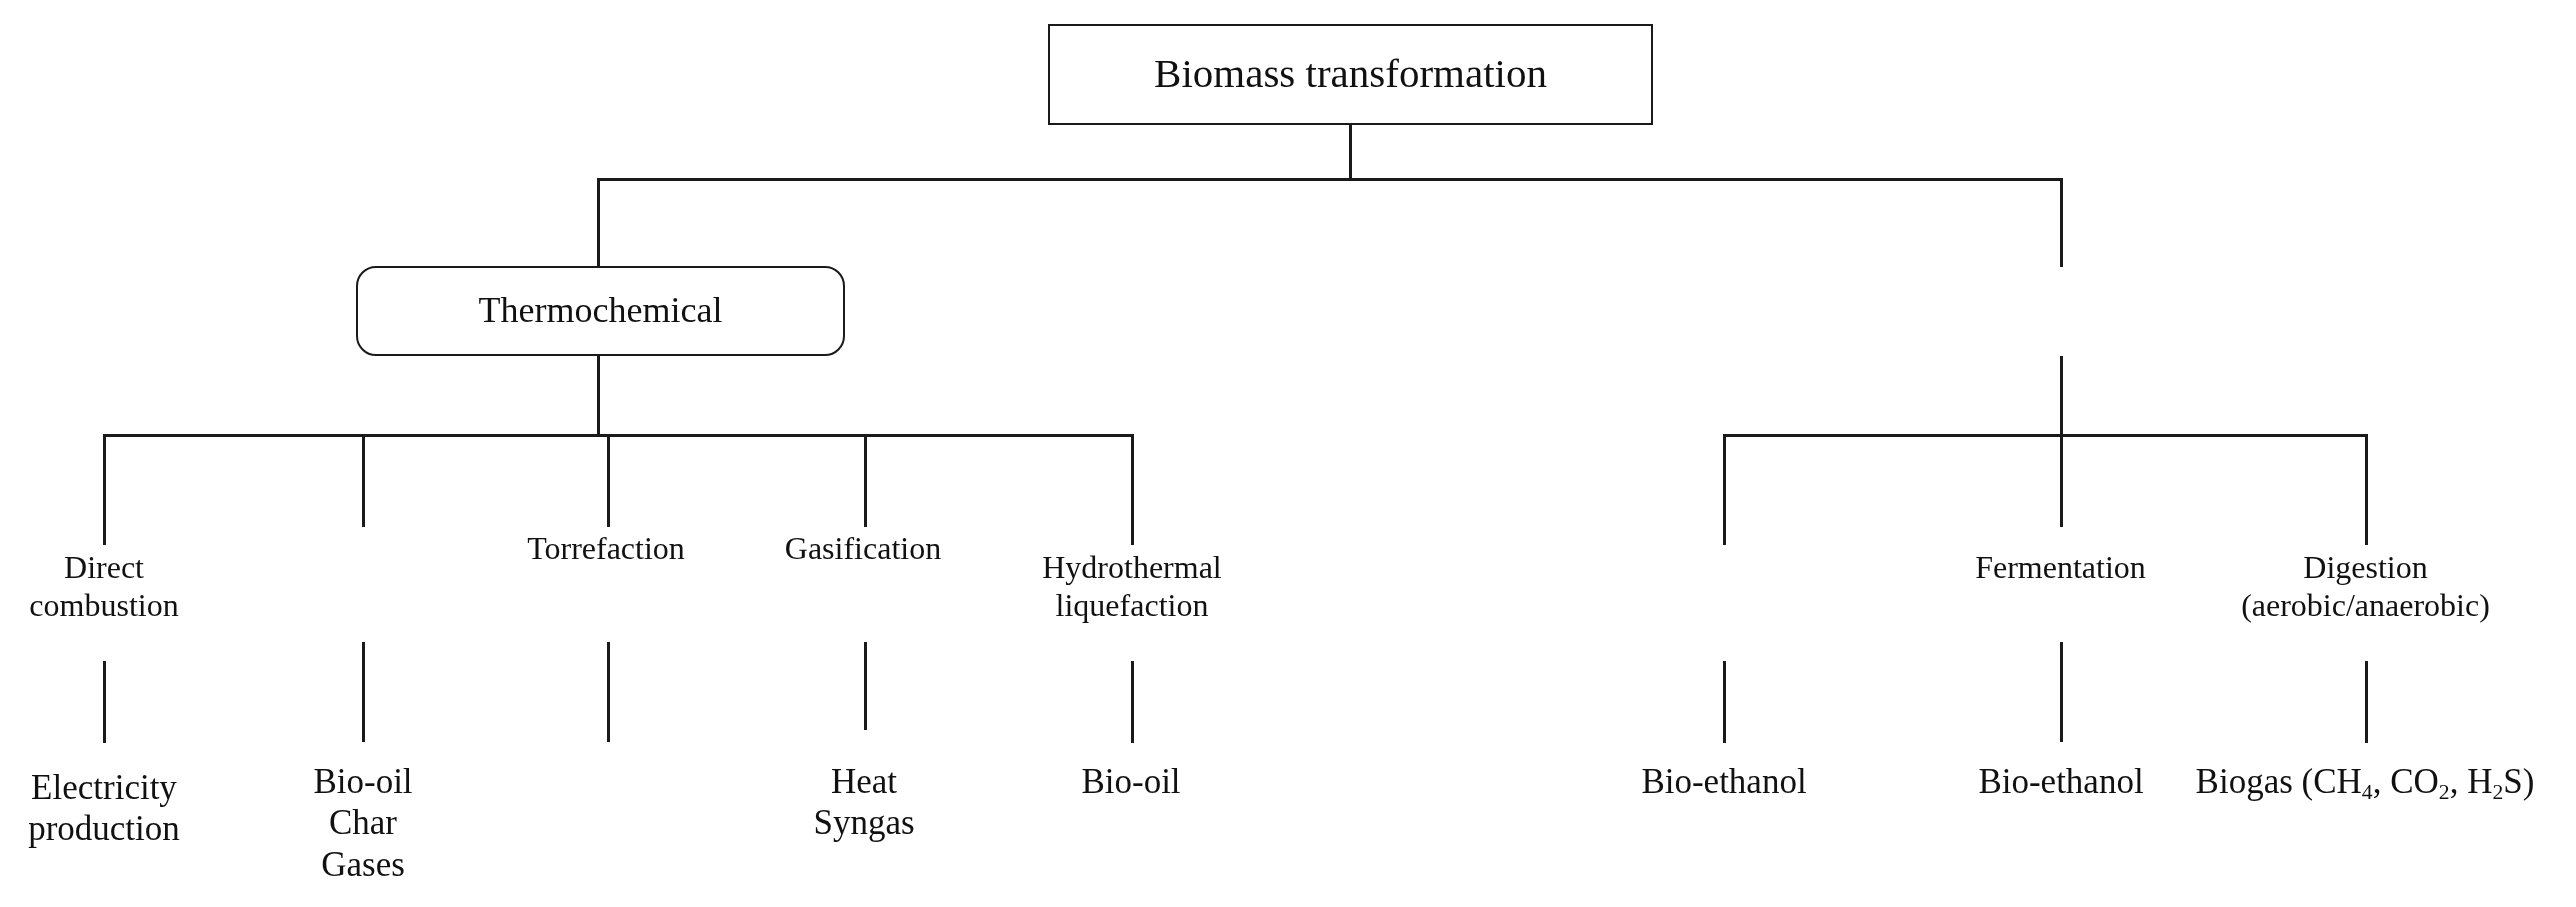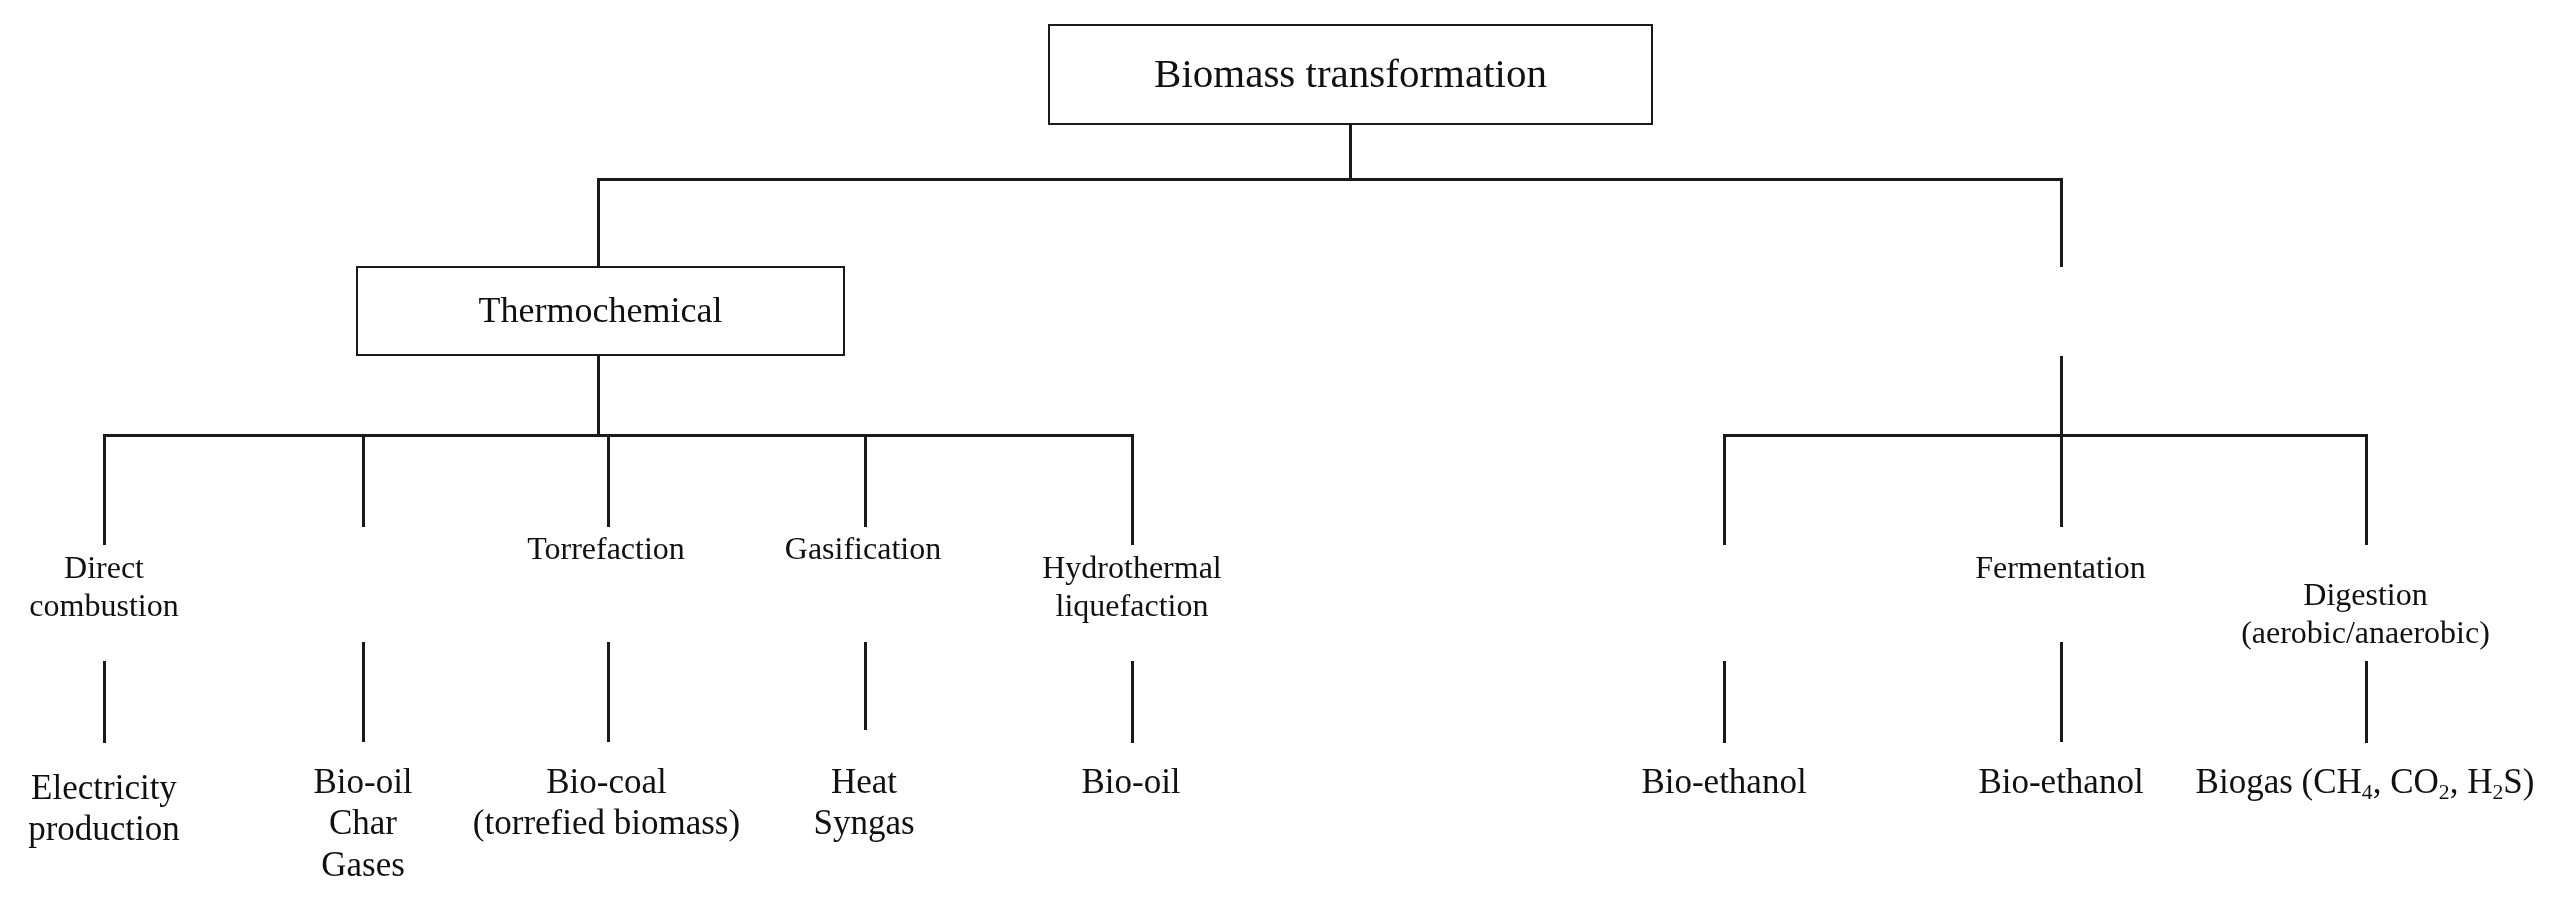--- a/index.html
+++ b/index.html
@@ -28,20 +28,21 @@
     line-height: 1.1;
   }
   .node-box span { display: block; }
   #root-box {
     left: 1048px; top: 23.5px; width: 605px; height: 101px;
     font-size: 41px;
   }
   #therm-box {
     left: 356px; top: 266px; width: 489px; height: 90px;
     font-size: 36px;
+    border-radius: 20px;
   }
   #bio-box {
     left: 1796px; top: 266px; width: 529px; height: 90px;
     font-size: 36px;
   }
   .edge-v {
     position: absolute;
     width: 2.5px;
     background: #1a1a1a;
   }
@@ -122,43 +123,39 @@
 
   <div class="prod-label" style="left:0px; top:767px; width:208px;">
     <span>Electricity</span>
     <span>production</span>
   </div>
   <div class="prod-label" style="left:259px; top:761px; width:208px;">
     <span>Bio-oil</span>
     <span>Char</span>
     <span>Gases</span>
   </div>
-  <div class="prod-label" style="left:458px; top:761px; width:297px;">
-    <span>Bio-coal</span>
-    <span>(torrefied biomass)</span>
-  </div>
   <div class="prod-label" style="left:765px; top:761px; width:198px;">
     <span>Heat</span>
     <span>Syngas</span>
   </div>
   <div class="prod-label" style="left:1032px; top:761px; width:198px;">
     <span>Bio-oil</span>
   </div>
 
   <div class="edge-v" style="left:2060px; top:356px; height:79px;"></div>
   <div class="edge-h" style="left:1723px; top:434px; width:644px;"></div>
 
   <div class="edge-v" style="left:1723px; top:434px; height:111px;"></div>
   <div class="edge-v" style="left:2060px; top:434px; height:93px;"></div>
   <div class="edge-v" style="left:2365px; top:434px; height:111px;"></div>
 
   <div class="leaf-label" style="left:1933px; top:549px; width:255px;">
     <span>Fermentation</span>
   </div>
-  <div class="leaf-label" style="left:2195px; top:549px; width:341px;margin-top:27px;">
+  <div class="leaf-label" style="left:2195px; top:549px; width:341px;">
     <span>Digestion</span>
     <span>(aerobic/anaerobic)</span>
   </div>
 
   <div class="edge-v" style="left:1723px; top:661px; height:82px;"></div>
   <div class="edge-v" style="left:2060px; top:642px; height:100px;"></div>
   <div class="edge-v" style="left:2365px; top:661px; height:82px;"></div>
 
   <div class="prod-label" style="left:1612px; top:761px; width:224px;">
     <span>Bio-ethanol</span>

